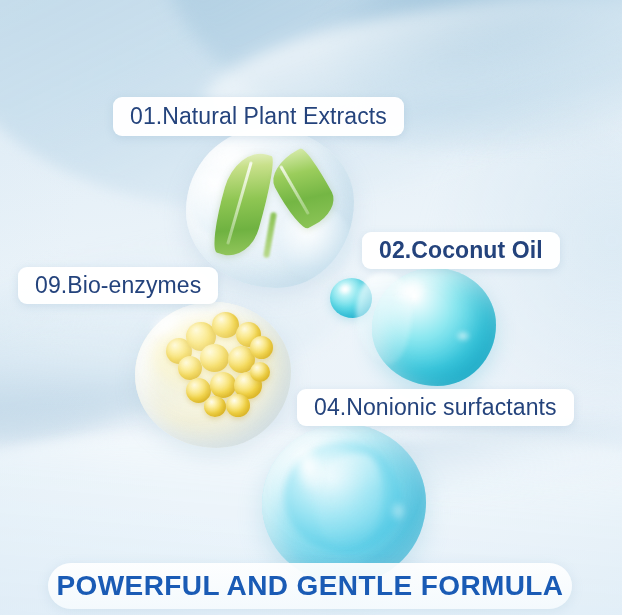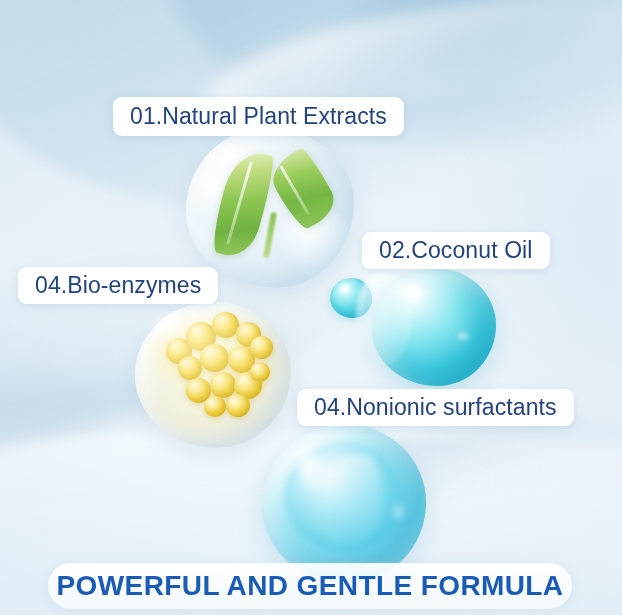--- a/index.html
+++ b/index.html
@@ -275,21 +275,21 @@
     box-shadow: 0 2px 9px rgba(120,160,190,0.22);
     color: #24437c;
     font-size: 23px;
     font-weight: 400;
     letter-spacing: 0.1px;
     white-space: nowrap;
     padding: 0 17px;
     box-sizing: border-box;
   }
   #label-1 { left: 113px; top: 97px;  height: 39px; }
-  #label-2 { left: 362px; top: 232px; height: 37px; }
+  #label-2 { left: 362px; top: 232px; height: 37px; font-weight: bold; }
   #label-3 { left: 18px;  top: 267px; height: 37px; }
   #label-4 { left: 297px; top: 389px; height: 37px; text-align: center; }
 
   
   #bottom-banner {
     position: absolute;
     left: 48px; top: 563px;
     width: 524px; height: 46px;
     display: flex;
     align-items: center;
@@ -367,20 +367,20 @@
   <div class="sphere sphere-blue-core"></div>
   <div class="sphere sphere-blue-swirl"></div>
   <div class="sphere sphere-blue-hi"></div>
   <div class="sphere sphere-blue-hi2"></div>
   <div class="bg-layer sphere-blue-shadow"></div>
 
   <div class="vignette"></div>
 
   <div class="label-pill" id="label-1">01.Natural Plant Extracts</div>
   <div class="label-pill" id="label-2">02.Coconut Oil</div>
-  <div class="label-pill" id="label-3">04.Bio-enzymes</div>
+  <div class="label-pill" id="label-3">09.Bio-enzymes</div>
   <div class="label-pill" id="label-4">04.Nonionic surfactants</div>
 
   <div id="bottom-banner">
     <span class="banner-text">POWERFUL AND GENTLE FORMULA</span>
   </div>
 
 </div>
 
 </body></html>

